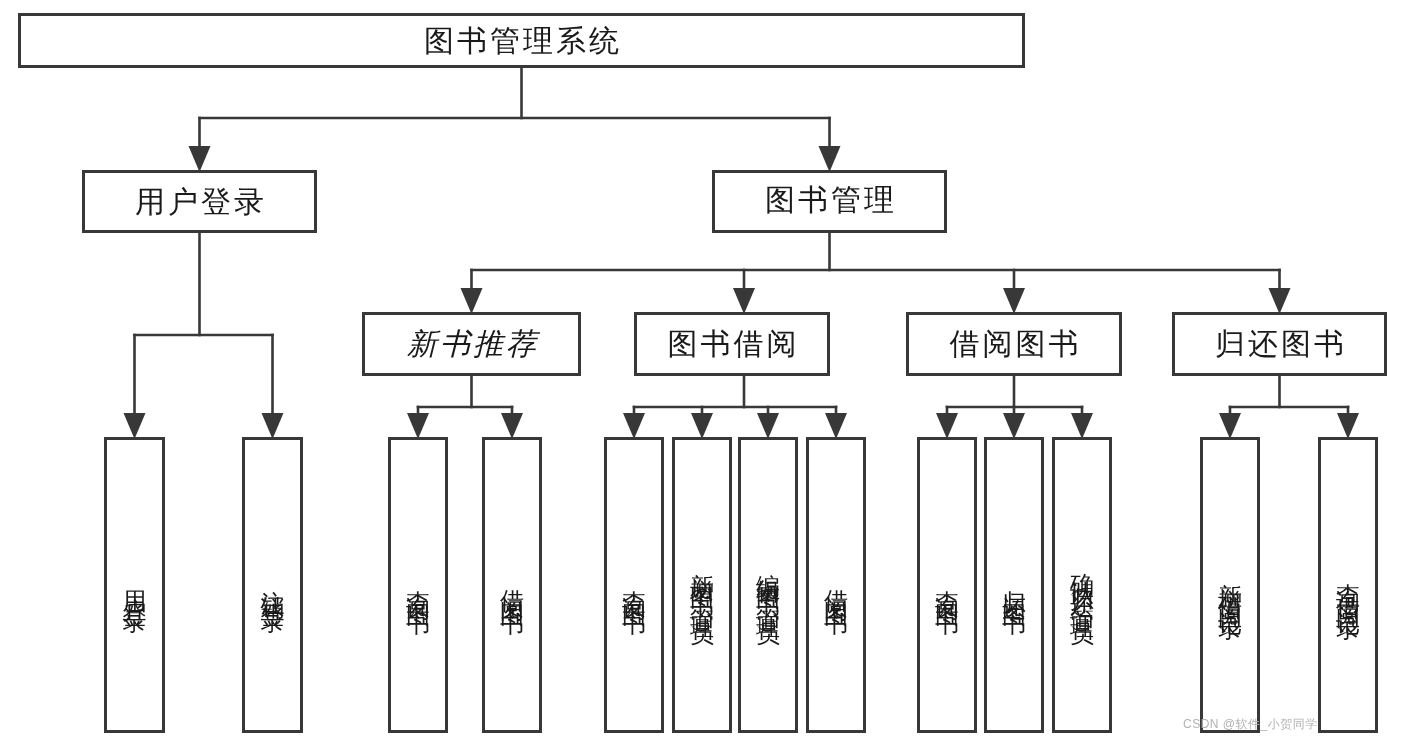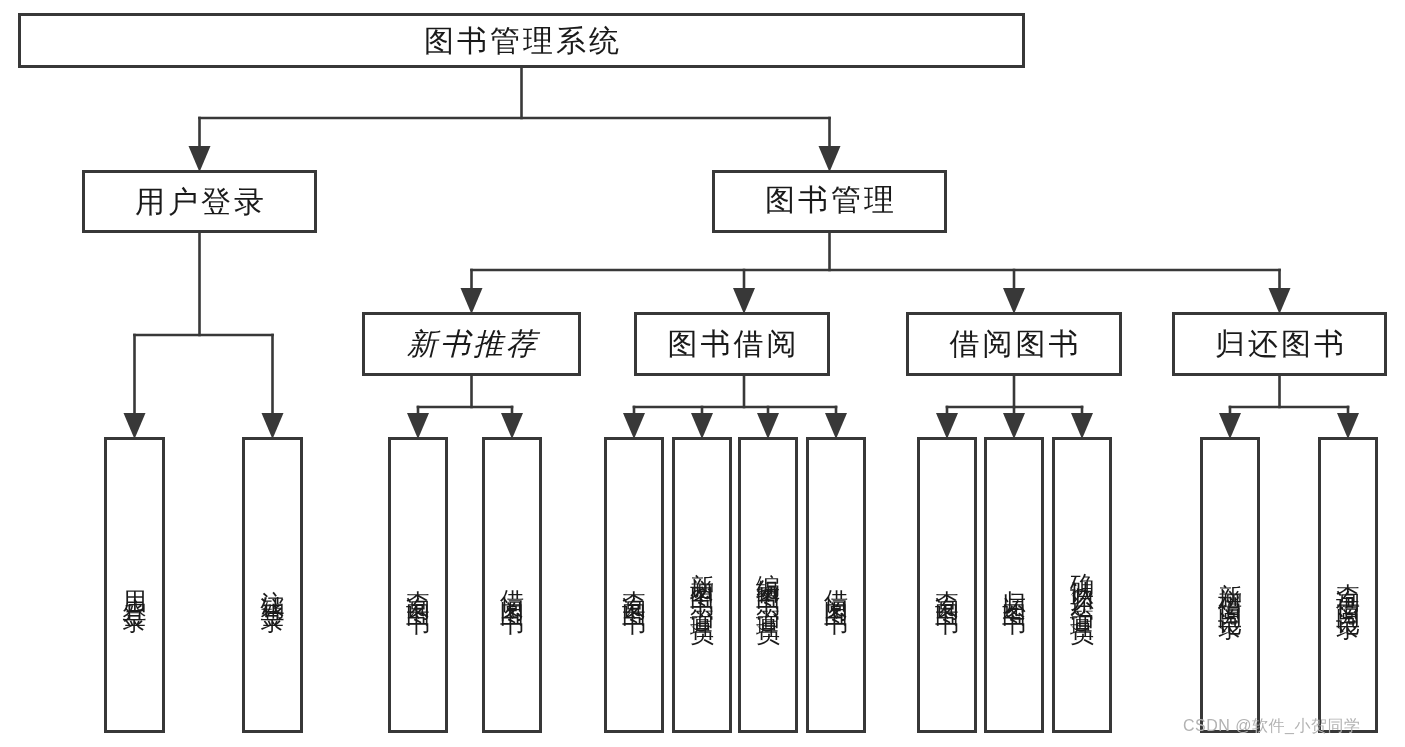--- a/index.html
+++ b/index.html
@@ -44,21 +44,21 @@
     writing-mode: vertical-rl;
     text-orientation: mixed;
     font-size: 24px;
     letter-spacing: 7px;
     max-height: 286px;
   }
   .watermark {
     position: absolute;
     left: 1183px;
     top: 716px;
-    font-size: 16px;
+    font-size: 12px;
     letter-spacing: 0.5px;
     color: var(--wm, #b2b2b2);
     white-space: nowrap;
     z-index: 3;
   }
 </style>
 </head>
 <body>
 
 <div id="canvas">

